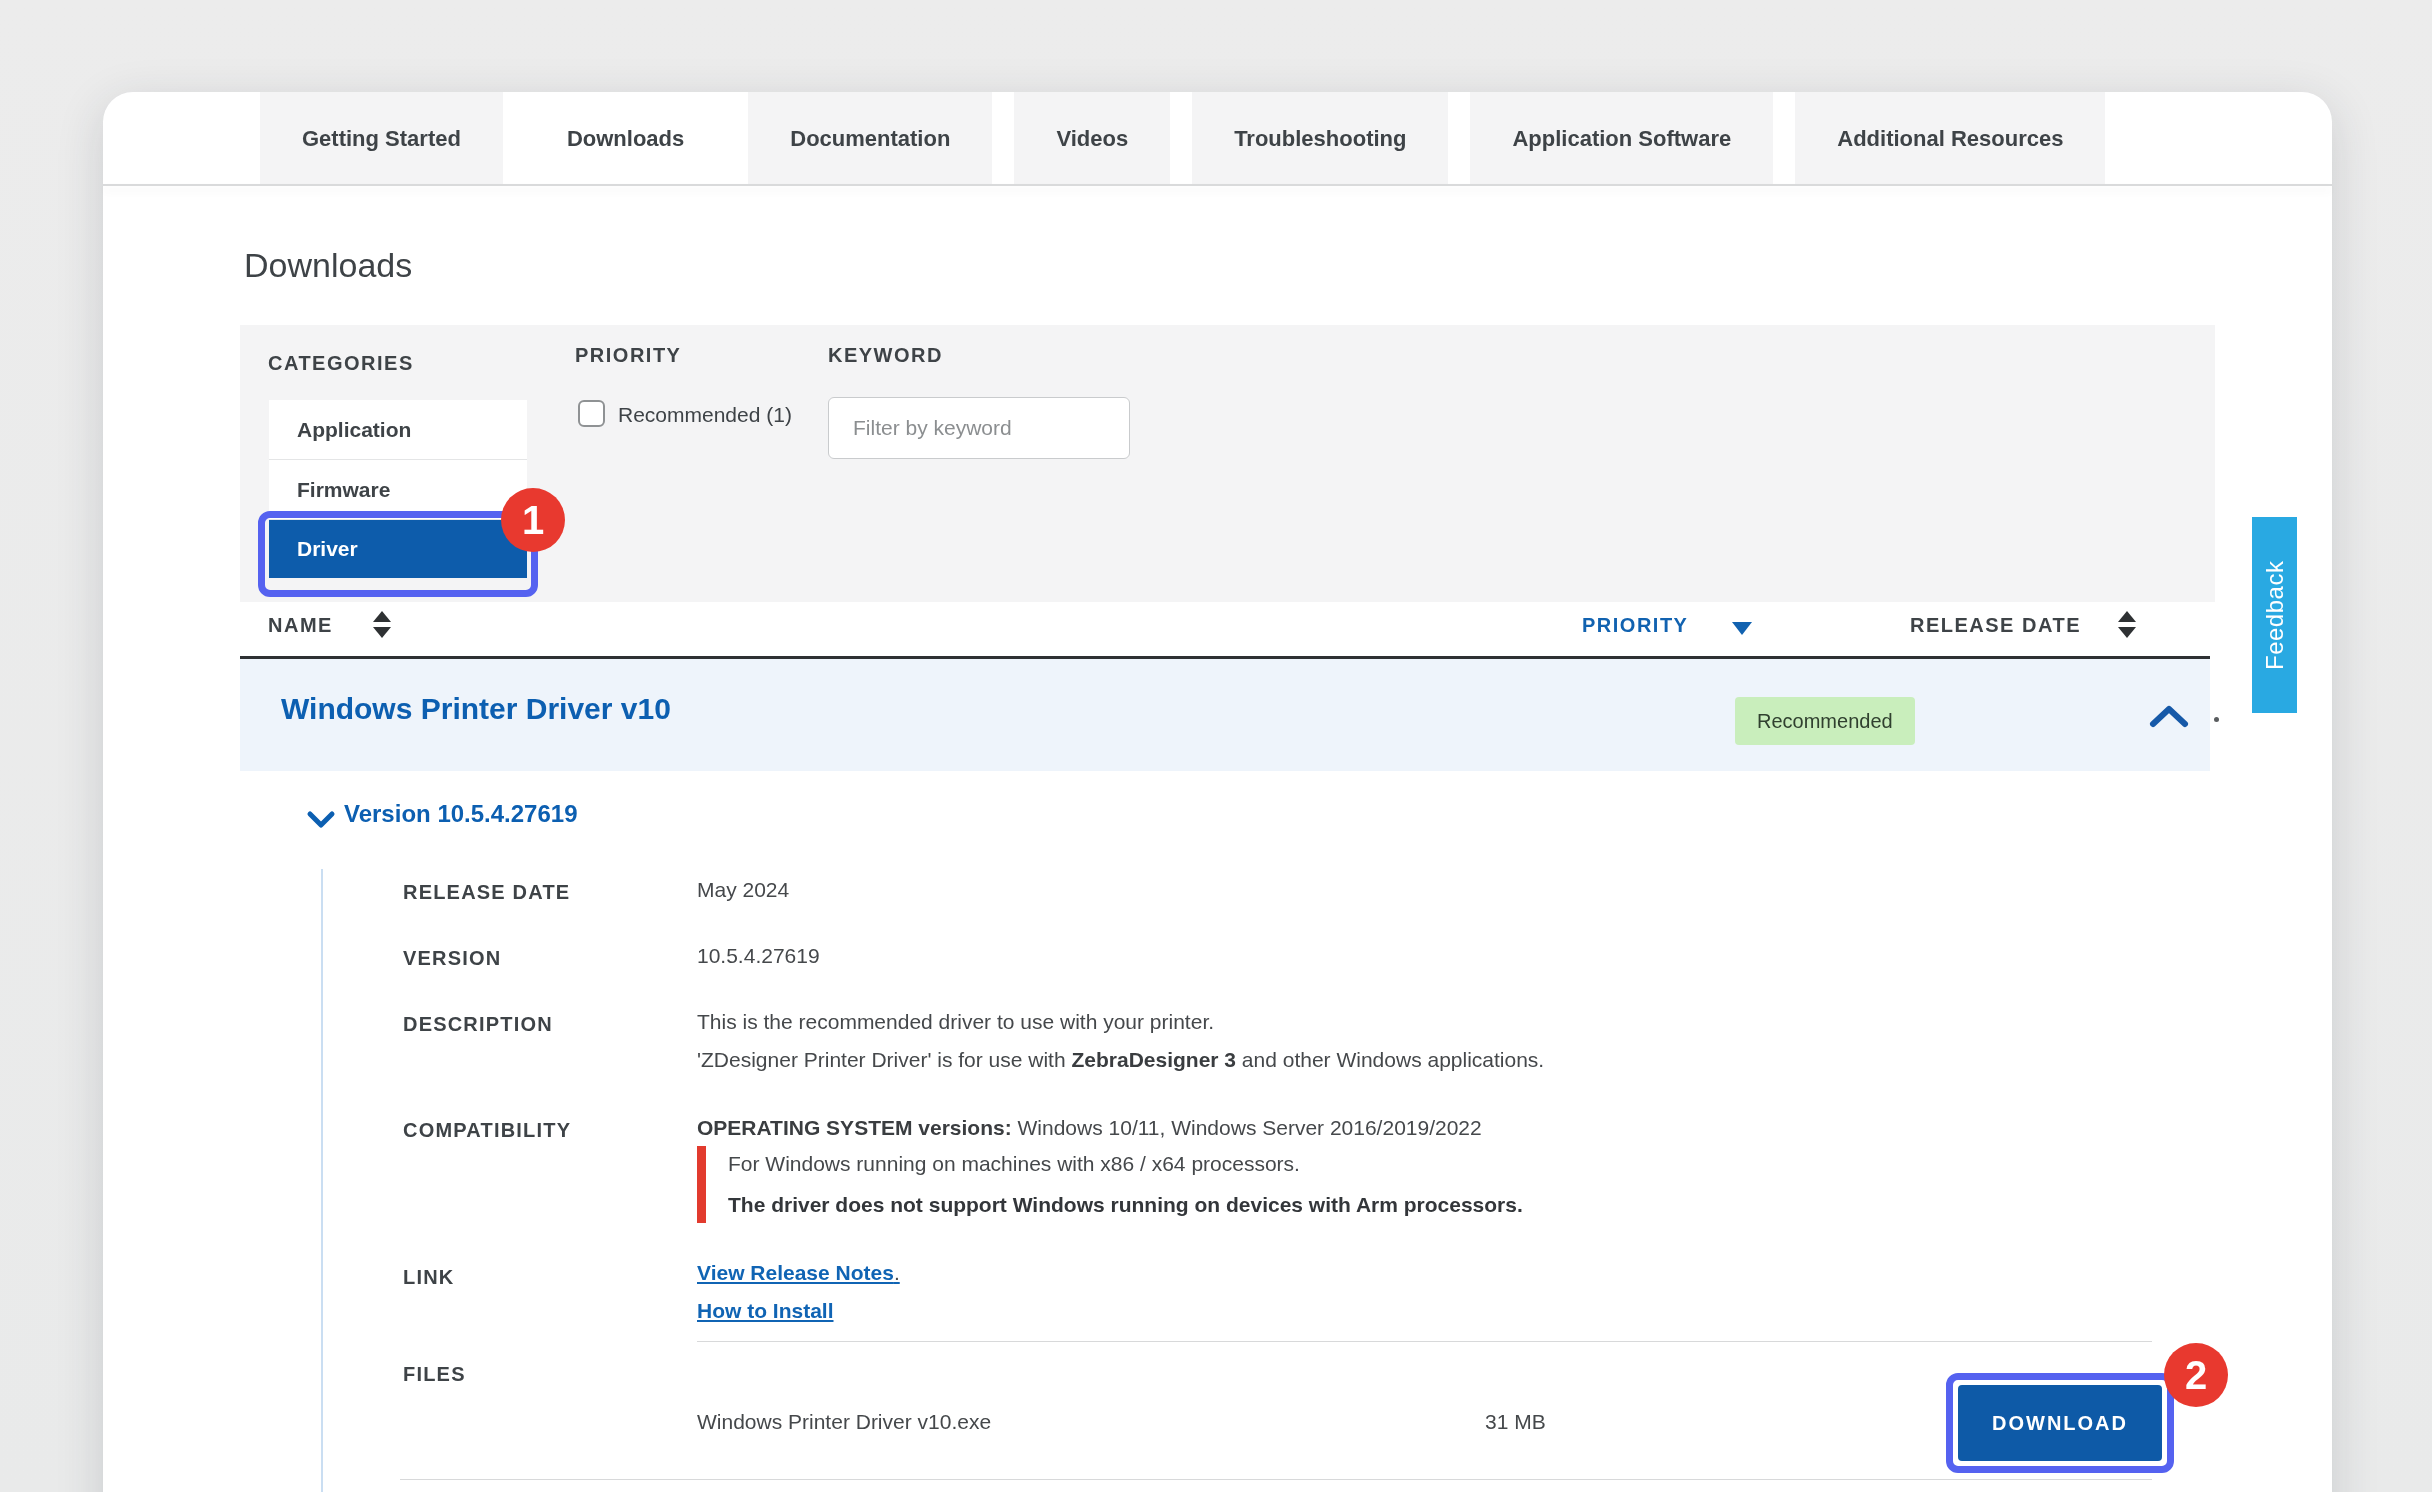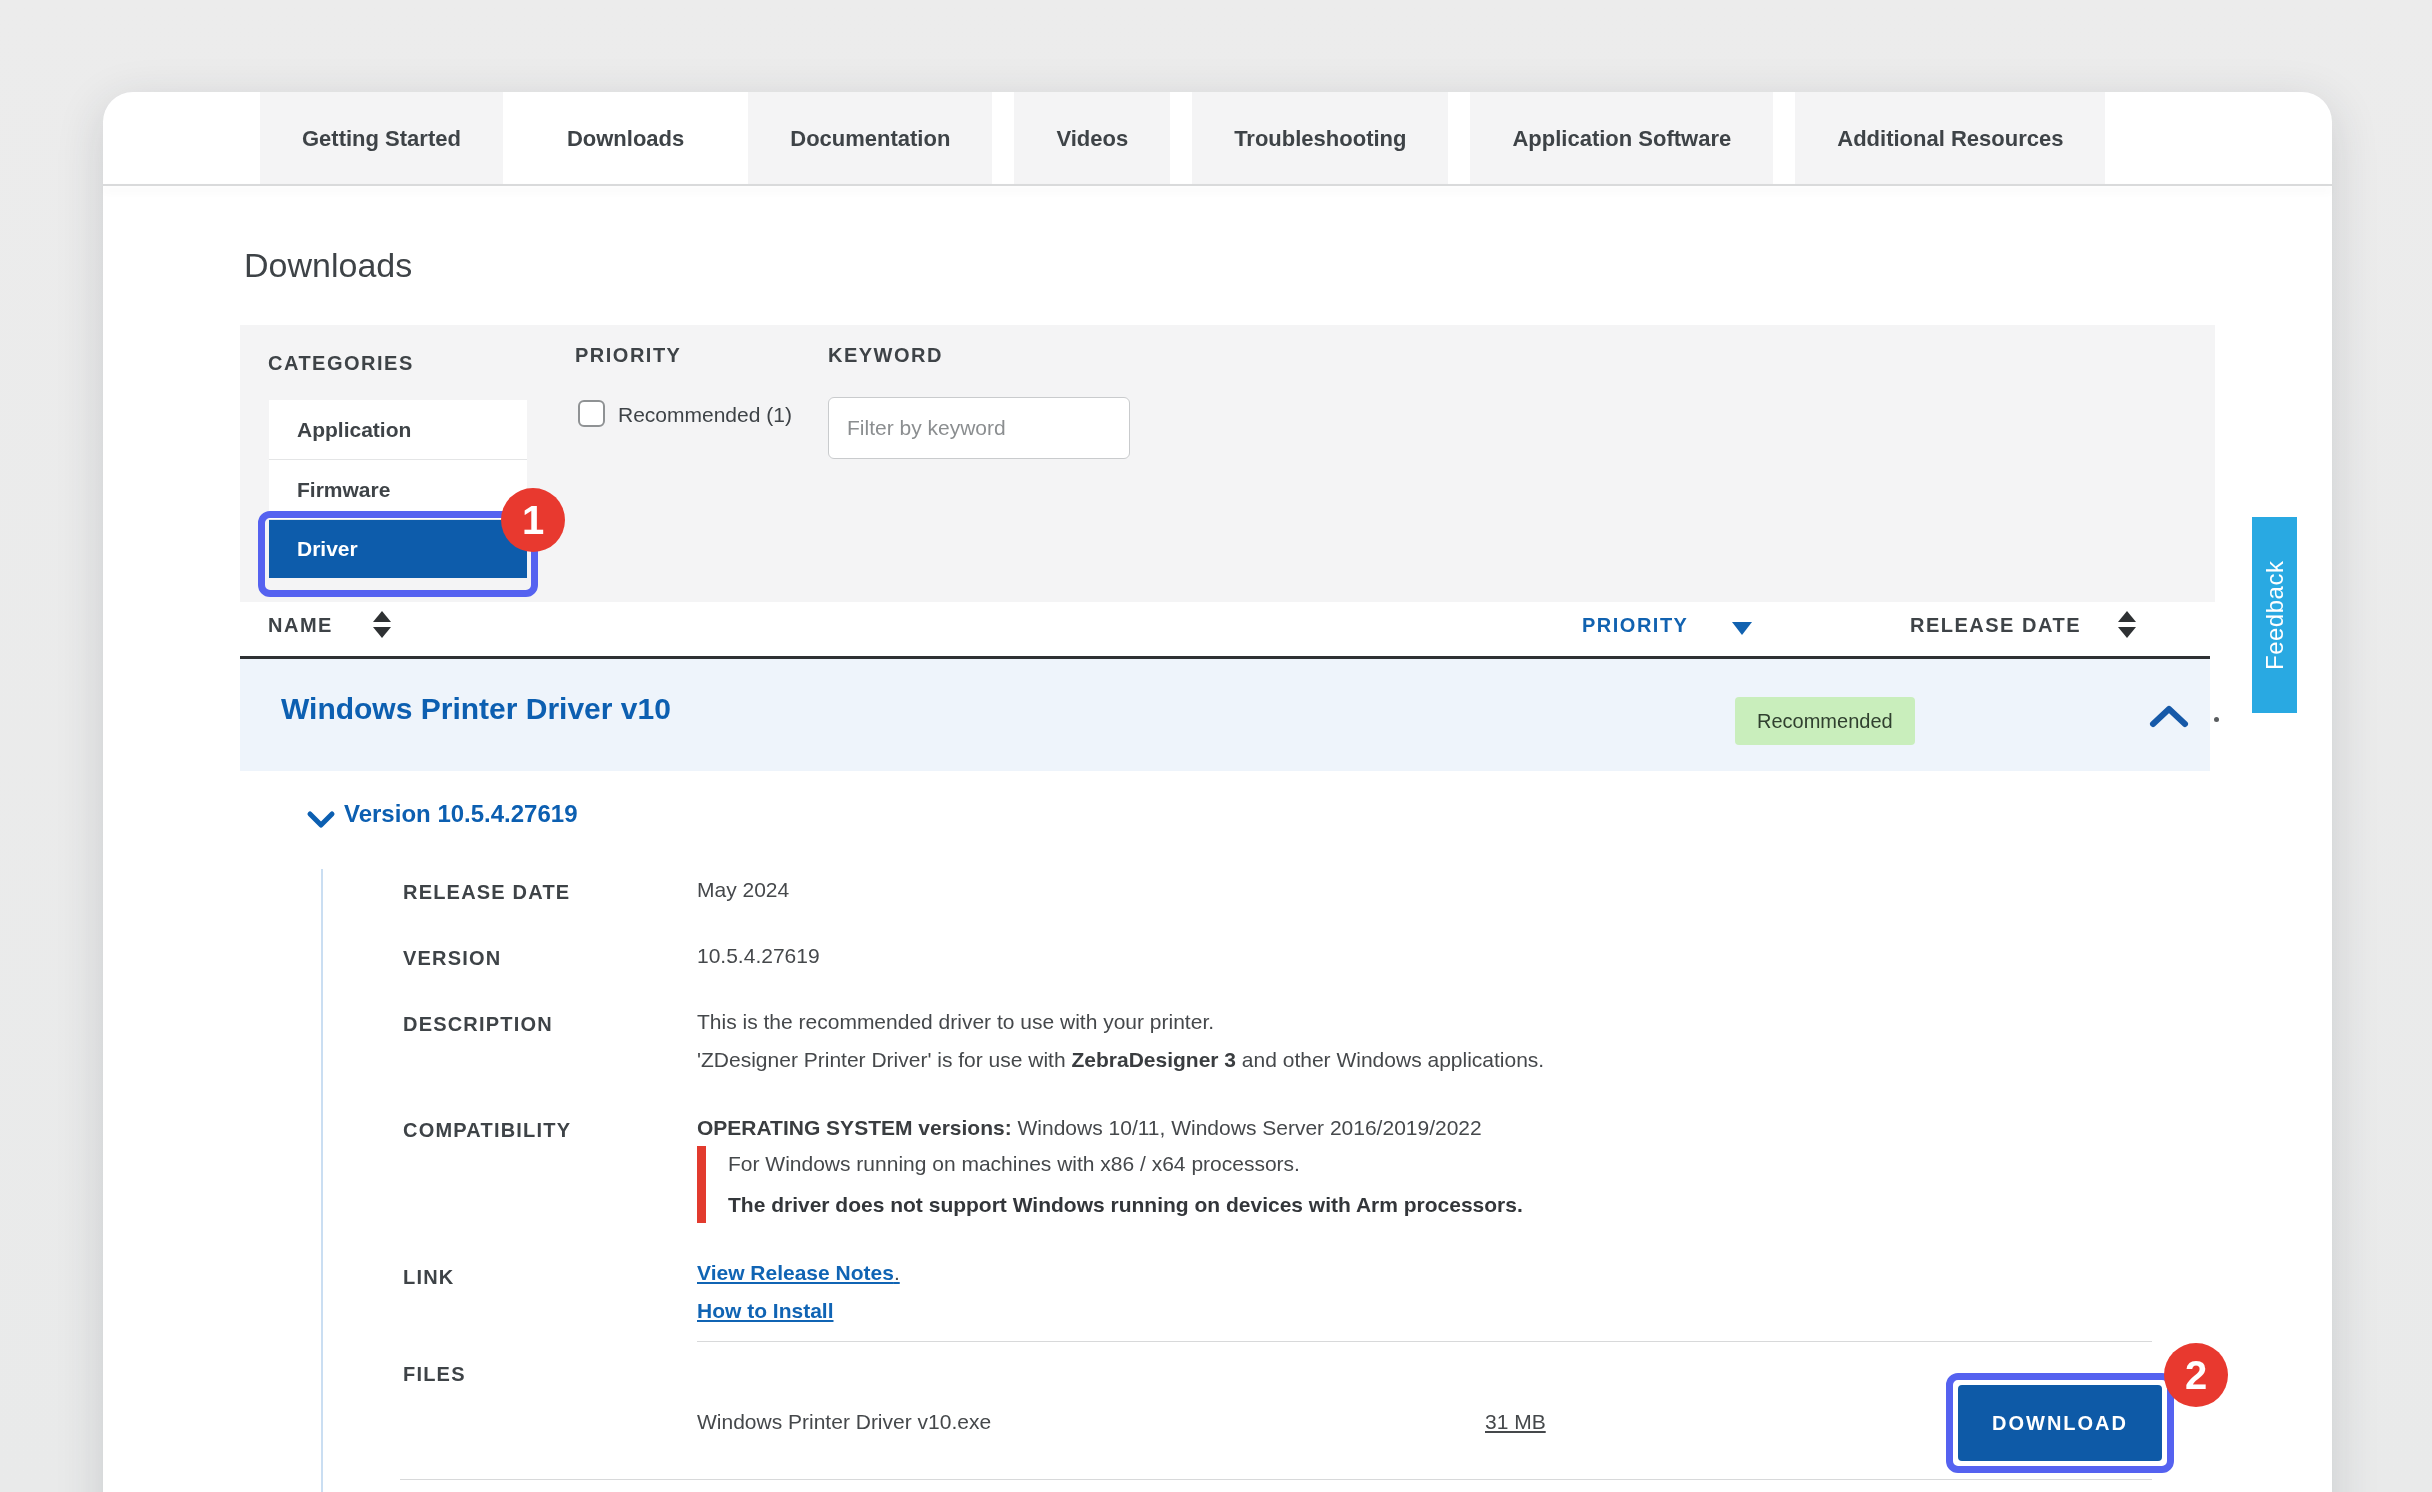--- a/index.html
+++ b/index.html
@@ -33,21 +33,21 @@
   .cat-list { position:absolute; left:269px; top:400px; width:258px; z-index:6; }
   .cat-item { height:60px; background:#ffffff; display:flex; align-items:center;
               padding-left:28px; font-size:21px; font-weight:bold; color:#3e4347;
               border-bottom:1px solid #e4e5e6; cursor:pointer; }
   .cat-item.selected { background:#0d5cab; color:#ffffff; border-bottom:none; height:58px; }
   .checkbox { position:absolute; left:578px; top:400px; width:27px; height:27px;
               border:2px solid #8f9294; border-radius:6px; background:#ffffff; z-index:6; cursor:pointer; }
   .checkbox-label { position:absolute; left:618px; top:403px; font-size:21px; color:#3e4347; z-index:6; }
   .keyword-input { position:absolute; left:828px; top:397px; width:302px; height:62px;
                    border:1px solid #c9cbcd; border-radius:6px; background:#ffffff;
-                   font-size:21px; padding:0 18px; color:#3e4347;
+                   font-size:21px; padding:0 24px; color:#3e4347;
                    font-family:"Liberation Sans",sans-serif; z-index:6; }
   .keyword-input::placeholder { color:#8b8e90; }
 
   
   .th { position:absolute; font-size:20px; font-weight:bold; letter-spacing:1.5px;
         color:#3e4347; z-index:6; }
   .th.blue { color:#1162b0; }
   .sort-updown { position:absolute; width:18px; z-index:6; cursor:pointer; }
   .tri { width:0; height:0; border-left:9px solid transparent; border-right:9px solid transparent; }
   .tri.up   { border-bottom:11px solid #2e3133; margin-bottom:5px; }
@@ -194,21 +194,21 @@
     <div class="warn-line2">The driver does not support Windows running on devices with Arm processors.</div>
   </div>
 
   <div class="field-label" style="top:1266px;">LINK</div>
   <div class="link" style="top:1261px;"><span>View Release Notes</span><span class="link-suffix">.</span></div>
   <div class="link" style="top:1299px;">How to Install</div>
 
   <div class="divider" style="left:697px; top:1341px; width:1455px;"></div>
   <div class="field-label" style="top:1363px;">FILES</div>
   <div class="field-value" style="top:1410px;">Windows Printer Driver v10.exe</div>
-  <div class="field-value" style="left:1485px; top:1410px;text-decoration:underline;">31 MB</div>
+  <div class="field-value" style="left:1485px; top:1410px;">31 MB</div>
   <button class="download-btn">DOWNLOAD</button>
   <div class="divider" style="left:400px; top:1479px; width:1752px;"></div>
 
   <div class="anno-ring ring-driver"></div>
   <div class="anno-badge badge-1">1</div>
   <div class="anno-ring ring-download"></div>
   <div class="anno-badge badge-2">2</div>
 
   <div class="feedback-tab">Feedback</div>
 </div>

